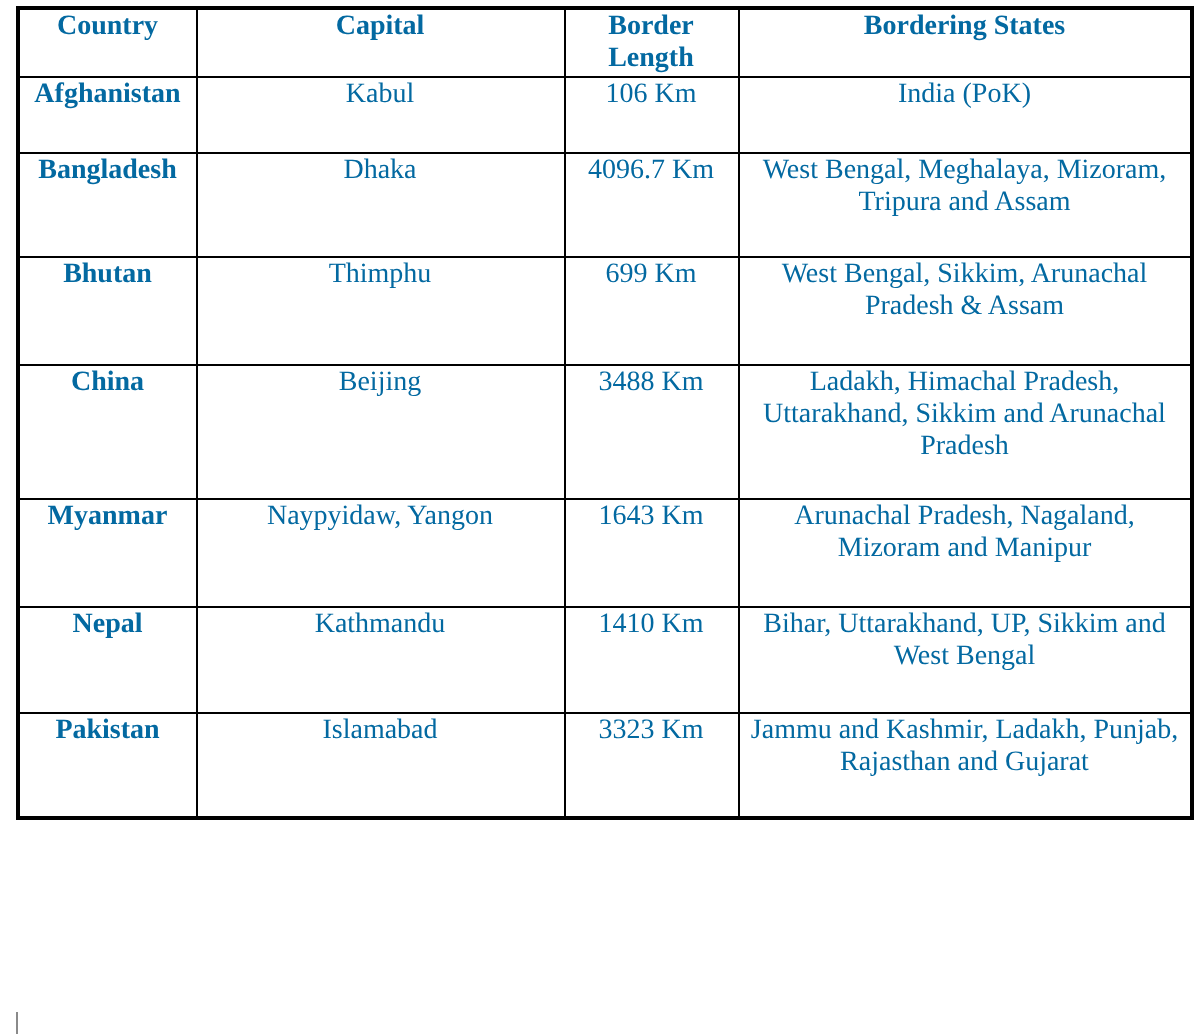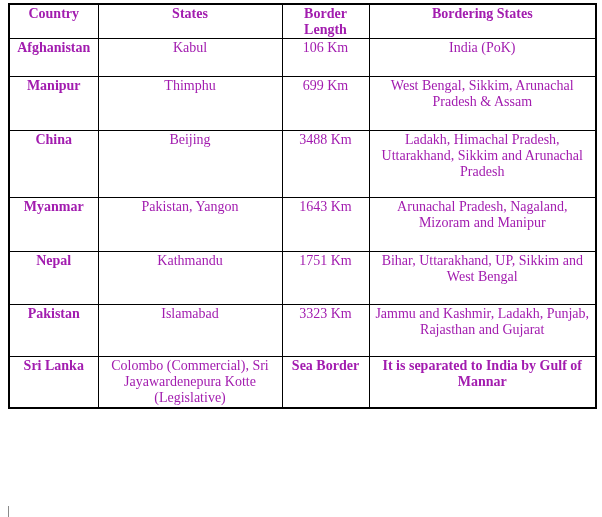--- a/index.html
+++ b/index.html
@@ -7,21 +7,21 @@
     padding: 0;
     background: #ffffff;
   }
   .page {
     position: relative;
     width: 602px;
     height: 517px;
     background: #ffffff;
     overflow: hidden;
     font-family: "Liberation Serif", "DejaVu Serif", serif;
-    color: #a21caf;
+    color: #0369a1;
   }
   table.borders-table {
     position: absolute;
     left: 8px;
     top: 3px;
     width: 587px;
     border-collapse: collapse;
     table-layout: fixed;
   }
   table.borders-table, table.borders-table th, table.borders-table td {
@@ -69,66 +69,66 @@
   <table class="borders-table">
     <colgroup>
       <col class="col-country">
       <col class="col-capital">
       <col class="col-border">
       <col class="col-states">
     </colgroup>
     <thead>
       <tr style="height:31px;">
         <th>Country</th>
-        <th>States</th>
+        <th>Capital</th>
         <th>Border Length</th>
         <th>Bordering States</th>
       </tr>
     </thead>
     <tbody>
       <tr style="height:38px;">
         <td class="country-cell">Afghanistan</td>
         <td class="capital-cell">Kabul</td>
         <td class="border-length-cell">106 Km</td>
         <td class="bordering-states-cell">India (PoK)</td>
       </tr>
+      <tr style="height:52px;">
+        <td class="country-cell">Bangladesh</td>
+        <td class="capital-cell">Dhaka</td>
+        <td class="border-length-cell">4096.7 Km</td>
+        <td class="bordering-states-cell">West Bengal, Meghalaya, Mizoram, Tripura and Assam</td>
+      </tr>
       <tr style="height:54px;">
-        <td class="country-cell">Manipur</td>
+        <td class="country-cell">Bhutan</td>
         <td class="capital-cell">Thimphu</td>
         <td class="border-length-cell">699 Km</td>
         <td class="bordering-states-cell">West Bengal, Sikkim, Arunachal Pradesh &amp; Assam</td>
       </tr>
       <tr style="height:67px;margin-top:28px;">
         <td class="country-cell">China</td>
         <td class="capital-cell">Beijing</td>
         <td class="border-length-cell">3488 Km</td>
         <td class="bordering-states-cell">Ladakh, Himachal Pradesh, Uttarakhand, Sikkim and Arunachal Pradesh</td>
       </tr>
       <tr style="height:54px;">
         <td class="country-cell">Myanmar</td>
-        <td class="capital-cell">Pakistan, Yangon</td>
+        <td class="capital-cell">Naypyidaw, Yangon</td>
         <td class="border-length-cell">1643 Km</td>
         <td class="bordering-states-cell">Arunachal Pradesh, Nagaland, Mizoram and Manipur</td>
       </tr>
       <tr style="height:53px;padding-left:36px;">
         <td class="country-cell">Nepal</td>
         <td class="capital-cell">Kathmandu</td>
-        <td class="border-length-cell">1751 Km</td>
+        <td class="border-length-cell">1410 Km</td>
         <td class="bordering-states-cell">Bihar, Uttarakhand, UP, Sikkim and West Bengal</td>
       </tr>
       <tr style="height:52px;">
         <td class="country-cell">Pakistan</td>
         <td class="capital-cell">Islamabad</td>
         <td class="border-length-cell">3323 Km</td>
         <td class="bordering-states-cell">Jammu and Kashmir, Ladakh, Punjab, Rajasthan and Gujarat</td>
-      </tr>
-      <tr class="bold-late" style="height:51px;">
-        <td class="country-cell">Sri Lanka</td>
-        <td class="capital-cell">Colombo (Commercial), Sri Jayawardenepura Kotte (Legislative)</td>
-        <td class="border-length-cell">Sea Border</td>
-        <td class="bordering-states-cell">It is separated to India by Gulf of Mannar</td>
       </tr>
     </tbody>
   </table>
 
   <div class="cursor-mark"></div>
 
 </div>
 
 </body></html>

